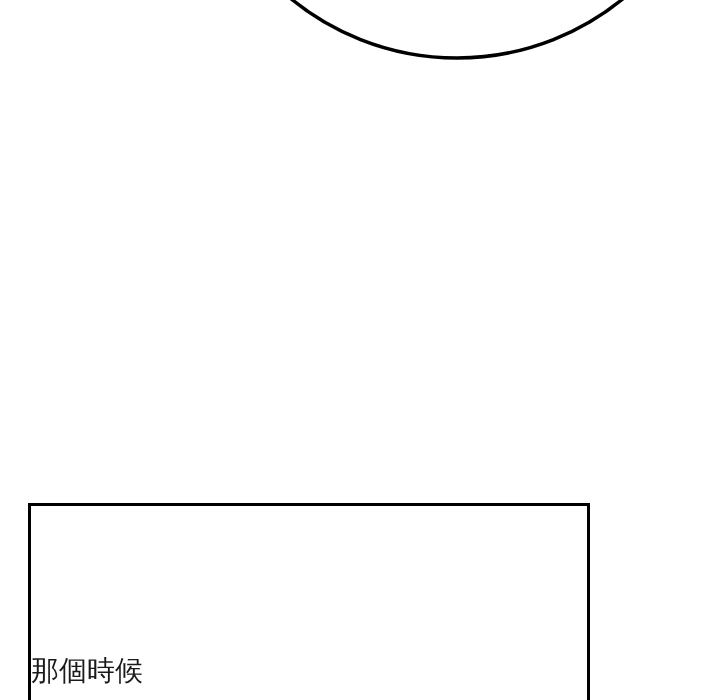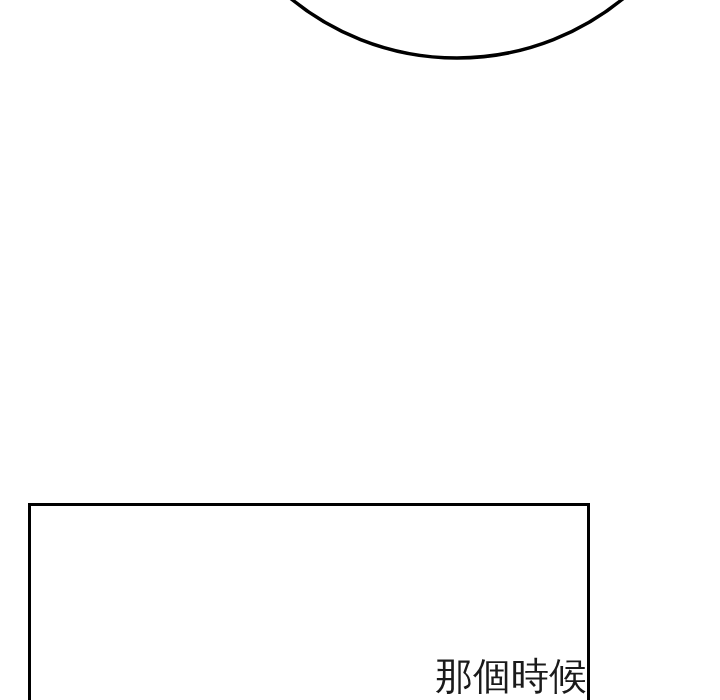--- a/index.html
+++ b/index.html
@@ -38,22 +38,22 @@
     box-sizing: border-box;
     border: 3px solid #000000;
     border-bottom: none;
     background: #ffffff;
   }
   .dialogue {
     position: absolute;
     left: 0;
     right: 0;
     top: 151px;
-    text-align: right;
-    font-size: 38px;
+    text-align: left;
+    font-size: 28px;
     line-height: 1.0;
     letter-spacing: 0px;
     color: #1a1a1a;
     white-space: nowrap;
   }
 </style>
 </head>
 <body>
 
 <div class="page">

